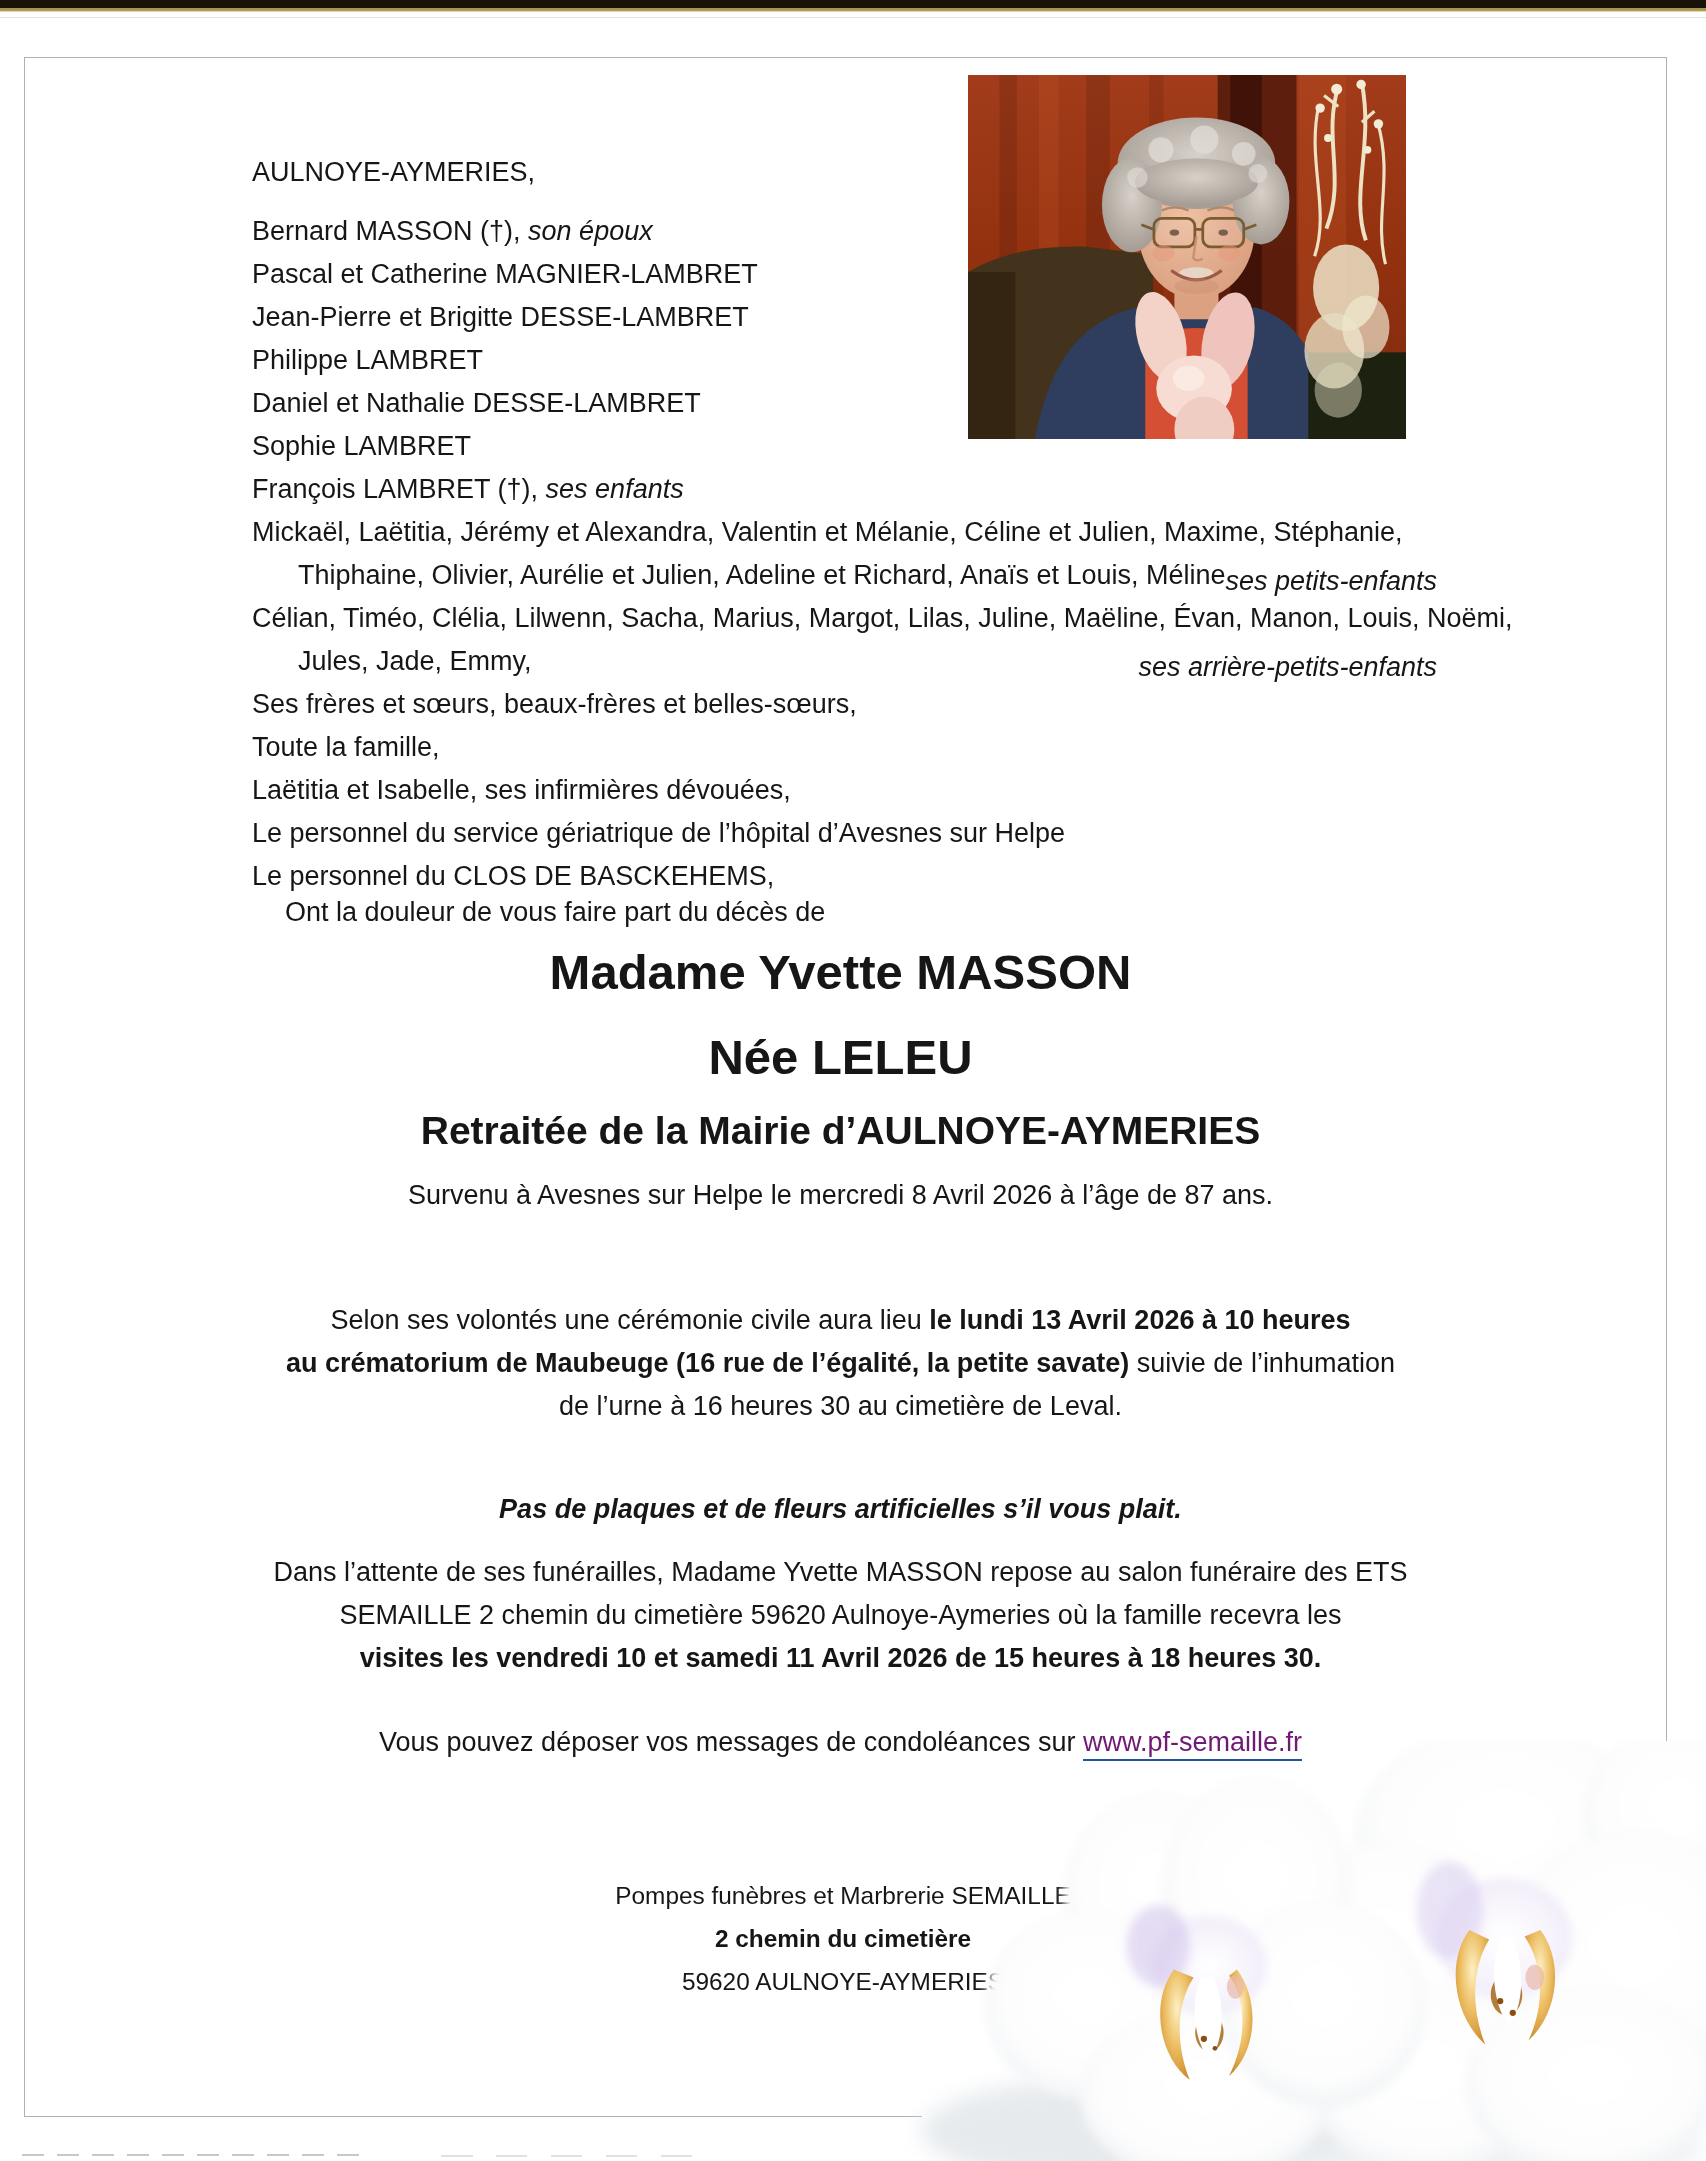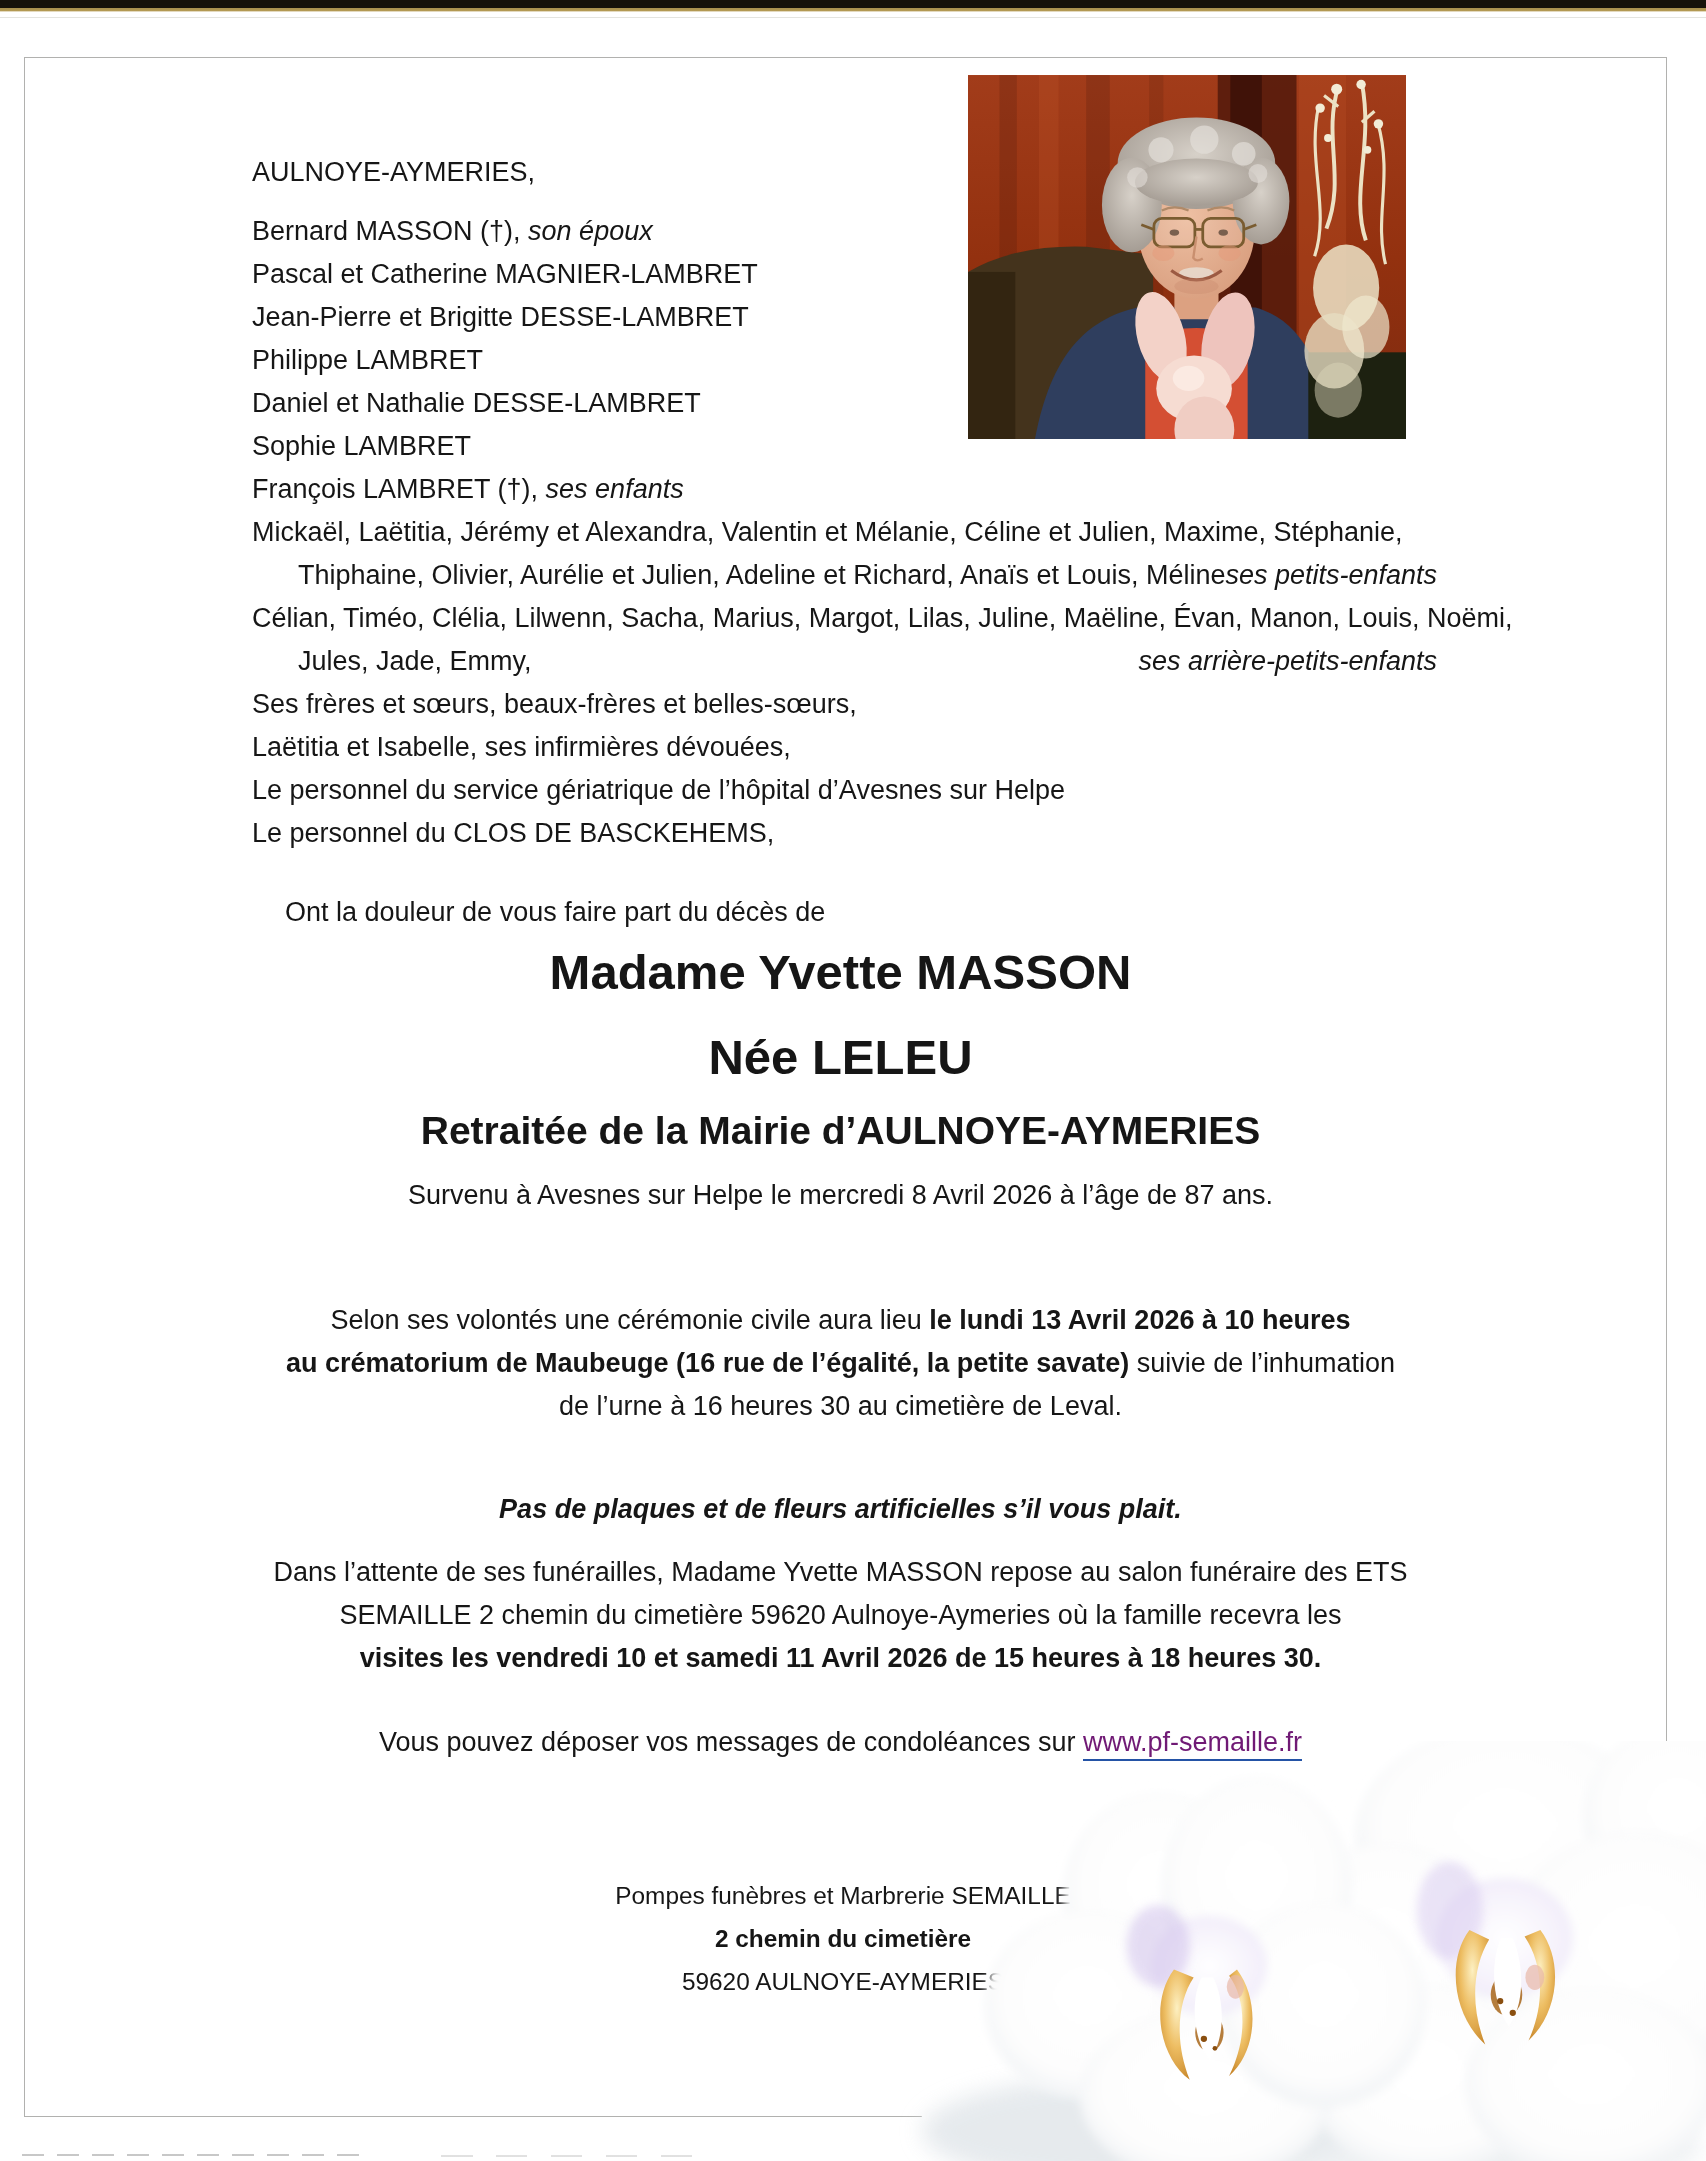--- a/index.html
+++ b/index.html
@@ -16,21 +16,21 @@
     background:repeating-linear-gradient(90deg,#9a9a9a 0 31.5px,transparent 31.5px 55px);}
 
   
   .frame{position:absolute;left:24.4px;top:57px;width:1641px;height:2058px;border:1.6px solid #b1b1af;}
 
   
   .family{position:absolute;left:252px;top:151px;width:1193px;font-size:27px;}
   .fl{position:relative;height:43px;line-height:43px;white-space:pre;}
   .fl.gap{margin-bottom:15.8px;}
   .fl.ind{padding-left:46px;}
-  .rlab{position:absolute;right:7.9px;top:0;font-style:italic;}
+  .rlab{position:absolute;right:7.9px;top:6px;font-style:italic;}
   .i{font-style:italic;}
   .b{font-weight:bold;}
 
   .intro{position:absolute;left:285px;top:897px;font-size:27px;line-height:31.5px;}
 
   .tblock{position:absolute;left:25px;width:1631px;text-align:center;}
   .name{top:947px;font-size:49px;line-height:50px;font-weight:bold;}
   .maiden{top:1032px;font-size:49px;line-height:50px;font-weight:bold;}
   .rtitle{top:1113px;font-size:39px;line-height:35px;font-weight:bold;}
   .death{top:1180px;font-size:27px;line-height:31.5px;}
@@ -155,20 +155,21 @@
     <div class="fl"><span>Jean-Pierre et Brigitte DESSE-LAMBRET</span></div>
     <div class="fl"><span>Philippe LAMBRET</span></div>
     <div class="fl"><span>Daniel et Nathalie DESSE-LAMBRET</span></div>
     <div class="fl"><span>Sophie LAMBRET</span></div>
     <div class="fl"><span>François LAMBRET (†), </span><span class="i">ses enfants</span></div>
     <div class="fl"><span>Mickaël, Laëtitia, Jérémy et Alexandra, Valentin et Mélanie, Céline et Julien, Maxime, Stéphanie,</span></div>
     <div class="fl ind"><span>Thiphaine, Olivier, Aurélie et Julien, Adeline et Richard, Anaïs et Louis, Méline</span><span class="rlab">ses petits-enfants</span></div>
     <div class="fl"><span>Célian, Timéo, Clélia, Lilwenn, Sacha, Marius, Margot, Lilas, Juline, Maëline, Évan, Manon, Louis, Noëmi,</span></div>
     <div class="fl ind"><span>Jules, Jade, Emmy,</span><span class="rlab">ses arrière-petits-enfants</span></div>
     <div class="fl"><span>Ses frères et sœurs, beaux-frères et belles-sœurs,</span></div>
+    <div class="fl"><span>Toute la famille,</span></div>
     <div class="fl"><span>Laëtitia et Isabelle, ses infirmières dévouées,</span></div>
     <div class="fl"><span>Le personnel du service gériatrique de l’hôpital d’Avesnes sur Helpe</span></div>
     <div class="fl"><span>Le personnel du CLOS DE BASCKEHEMS,</span></div>
   </div>
 
   <div class="intro">Ont la douleur de vous faire part du décès de</div>
 
   <div class="tblock name">Madame Yvette MASSON</div>
   <div class="tblock maiden">Née LELEU</div>
   <div class="tblock rtitle">Retraitée de la Mairie d’AULNOYE-AYMERIES</div>

